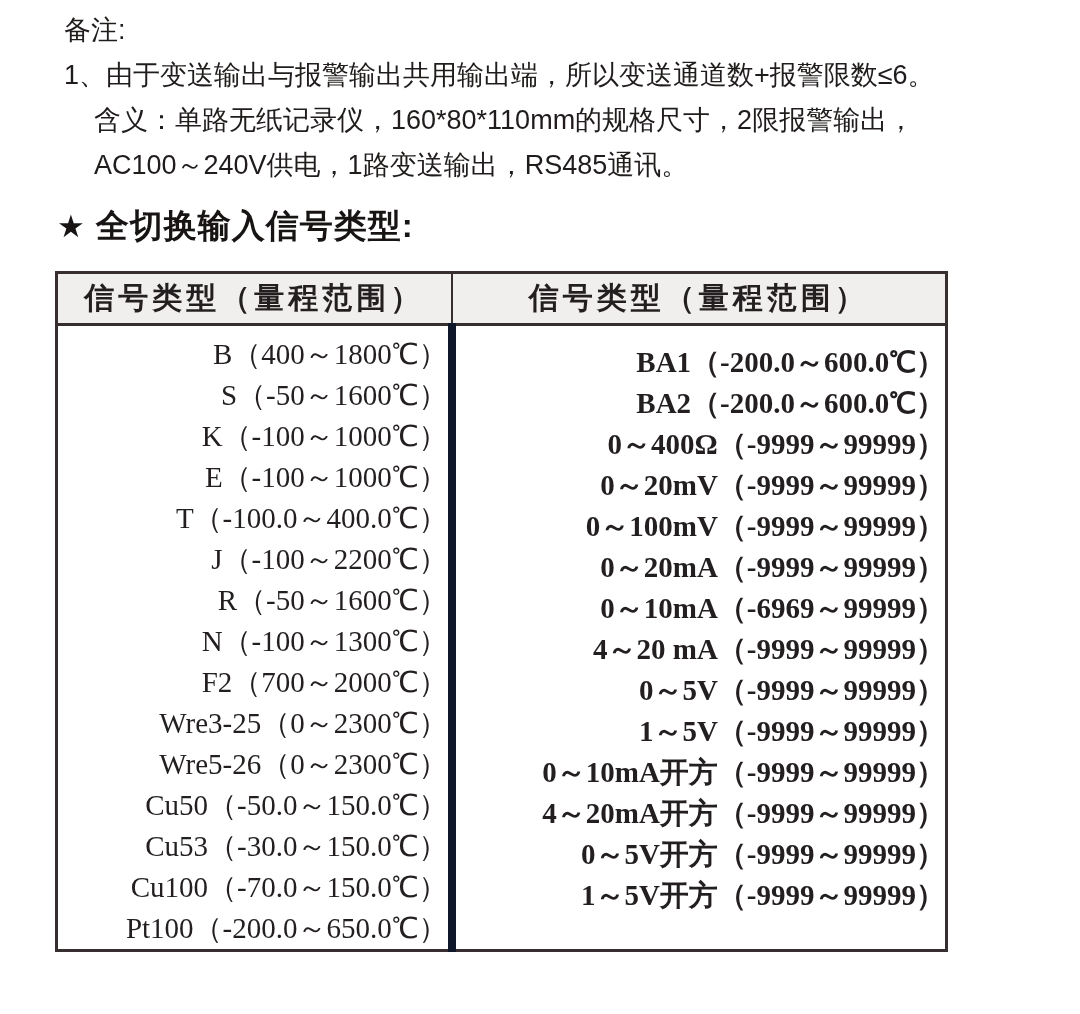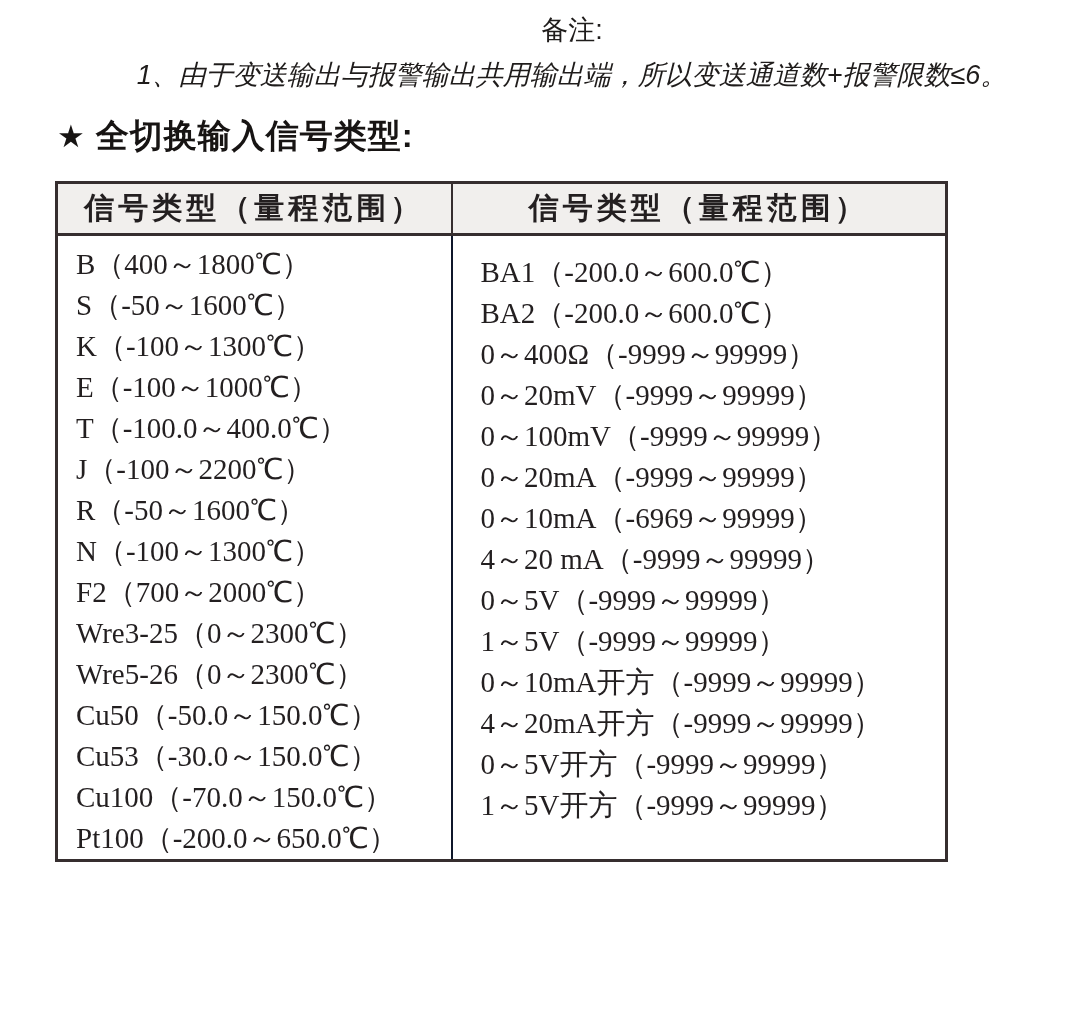--- a/index.html
+++ b/index.html
@@ -16,24 +16,23 @@
     color: #231f20;
     overflow: hidden;
   }
 
   
   .notes {
     margin: 8px 0 0 64px;
     font-size: 27px;
     line-height: 45px;
     color: #1f1c1b;
-    text-align: center;
   }
   .notes-title { line-height: 45px; }
-  .note-line { white-space: nowrap; font-style: italic; }
+  .note-line { white-space: nowrap; }
   .note-line.indent { padding-left: 30px; }
 
   
   .section-heading {
     margin: 17px 16px 0 57px;
     font-size: 33px;
     font-weight: 600;
     line-height: 42px;
     color: #171413;
     letter-spacing: 1px;
@@ -63,52 +62,54 @@
     font-family: "Liberation Serif", serif;
   }
   .col-left  { width: 395px; }
   .col-right { width: 495px; border-left: 2px solid #362e2f; }
   .signal-table td {
     vertical-align: top;
     font-size: 29px;
     background: #ffffff;
   }
   .cell-left  { padding: 8px 0 0 18px; }
-  .cell-right { padding: 16px 0 0 28px; border-left: 2px solid #0f172a; }
-  .signal-line { line-height: 41px; white-space: nowrap; }
+  .cell-right { padding: 16px 0 0 28px; border-left: 8px solid #0f172a; font-weight: bold; }
+  .signal-line { line-height: 41px; white-space: nowrap; text-align: right; }
 </style>
 </head>
 <body>
 
 <div class="page">
 
   <section class="notes">
     <div class="notes-title">备注:</div>
     <div>
         <div class="note-line">1、由于变送输出与报警输出共用输出端，所以变送通道数+报警限数≤6。</div>
+        <div class="note-line indent">含义：单路无纸记录仪，160*80*110mm的规格尺寸，2限报警输出，</div>
+        <div class="note-line indent">AC100～240V供电，1路变送输出，RS485通讯。</div>
       </div>
   </section>
 
   <h2 class="section-heading">
     <span class="star">★</span><span>全切换输入信号类型:</span>
   </h2>
 
   <table class="signal-table">
     <thead>
       <tr>
         <th class="col-left">信号类型（量程范围）</th>
         <th class="col-right">信号类型（量程范围）</th>
       </tr>
     </thead>
     <tbody>
       <tr>
         <td class="cell-left">
             <div class="signal-line">B（400～1800℃）</div>
             <div class="signal-line">S（-50～1600℃）</div>
-            <div class="signal-line">K（-100～1300℃）</div>
+            <div class="signal-line">K（-100～1000℃）</div>
             <div class="signal-line">E（-100～1000℃）</div>
             <div class="signal-line">T（-100.0～400.0℃）</div>
             <div class="signal-line">J（-100～2200℃）</div>
             <div class="signal-line">R（-50～1600℃）</div>
             <div class="signal-line">N（-100～1300℃）</div>
             <div class="signal-line">F2（700～2000℃）</div>
             <div class="signal-line">Wre3-25（0～2300℃）</div>
             <div class="signal-line">Wre5-26（0～2300℃）</div>
             <div class="signal-line">Cu50（-50.0～150.0℃）</div>
             <div class="signal-line">Cu53（-30.0～150.0℃）</div>

